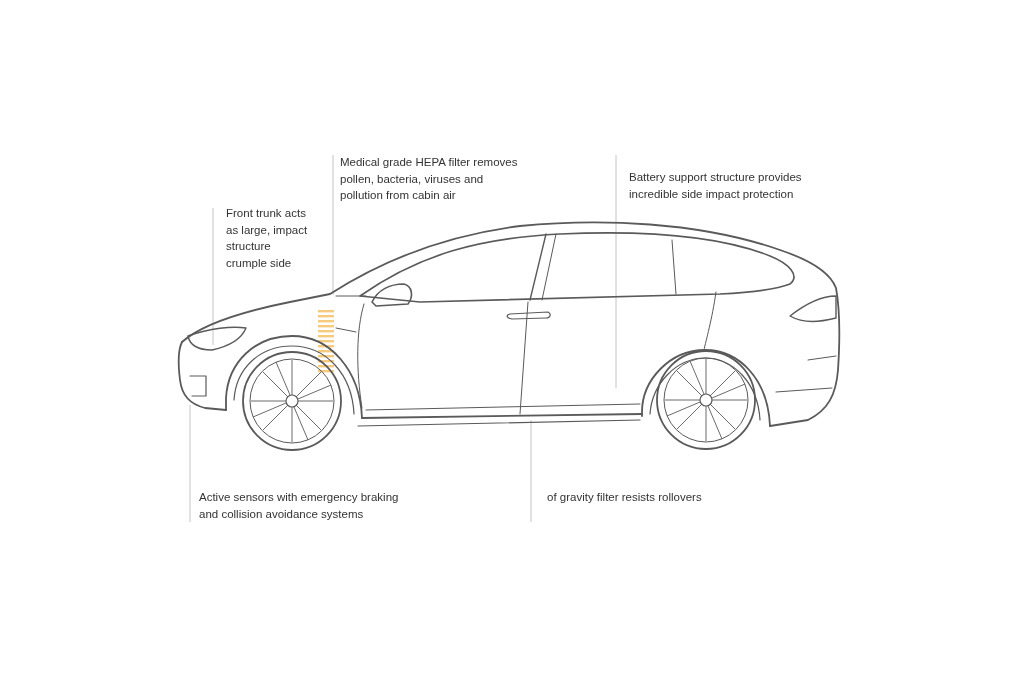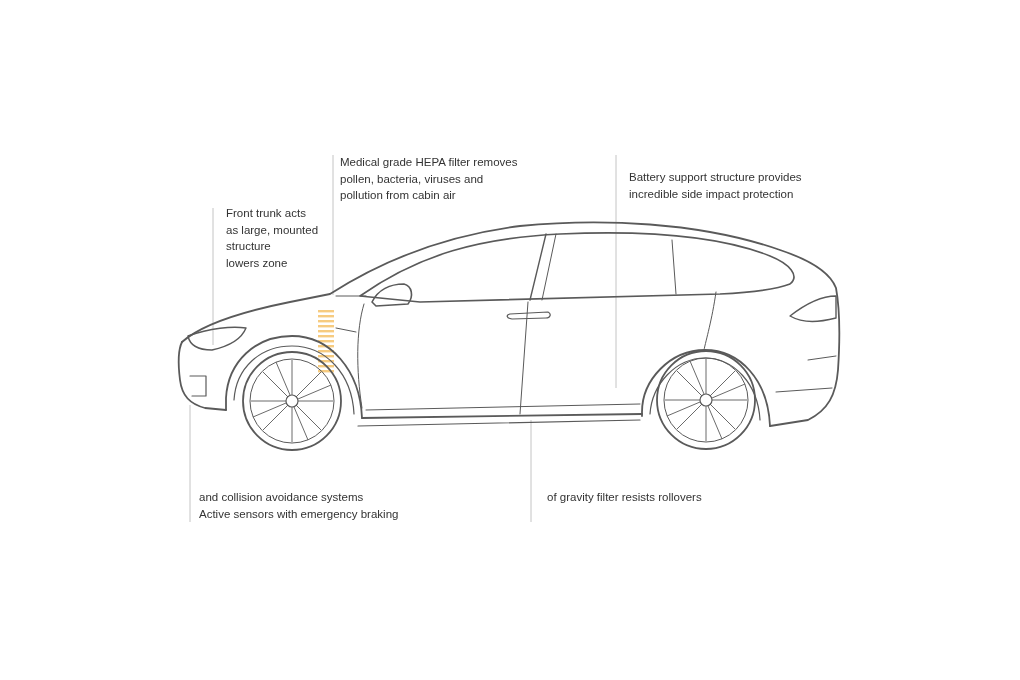--- a/index.html
+++ b/index.html
@@ -127,36 +127,36 @@
       <line x1="704" y1="394" x2="690" y2="361"></line>
       <line x1="708" y1="406" x2="722" y2="439"></line>
       <line x1="712" y1="398" x2="745" y2="384"></line>
       <line x1="700" y1="402" x2="667" y2="416"></line>
     </g>
   </g>
 </svg>
 
 <div class="label" style="left:226px; top:205px;">
   <span class="ln">Front trunk acts</span>
-  <span class="ln">as large, mounted</span>
+  <span class="ln">as large, impact</span>
   <span class="ln">structure</span>
-  <span class="ln">lowers zone</span>
+  <span class="ln">crumple side</span>
 </div>
 
 <div class="label" style="left:340px; top:154px;">
   <span class="ln">Medical grade HEPA filter removes</span>
   <span class="ln">pollen, bacteria, viruses and</span>
   <span class="ln">pollution from cabin air</span>
 </div>
 
 <div class="label" style="left:629px; top:169px;">
   <span class="ln">Battery support structure provides</span>
   <span class="ln">incredible side impact protection</span>
 </div>
 
 <div class="label" style="left:199px; top:489px;">
+  <span class="ln">Active sensors with emergency braking</span>
   <span class="ln">and collision avoidance systems</span>
-  <span class="ln">Active sensors with emergency braking</span>
 </div>
 
 <div class="label" style="left:547px; top:489px;">
   <span class="ln">of gravity filter resists rollovers</span>
 </div>
 
 </body></html>

